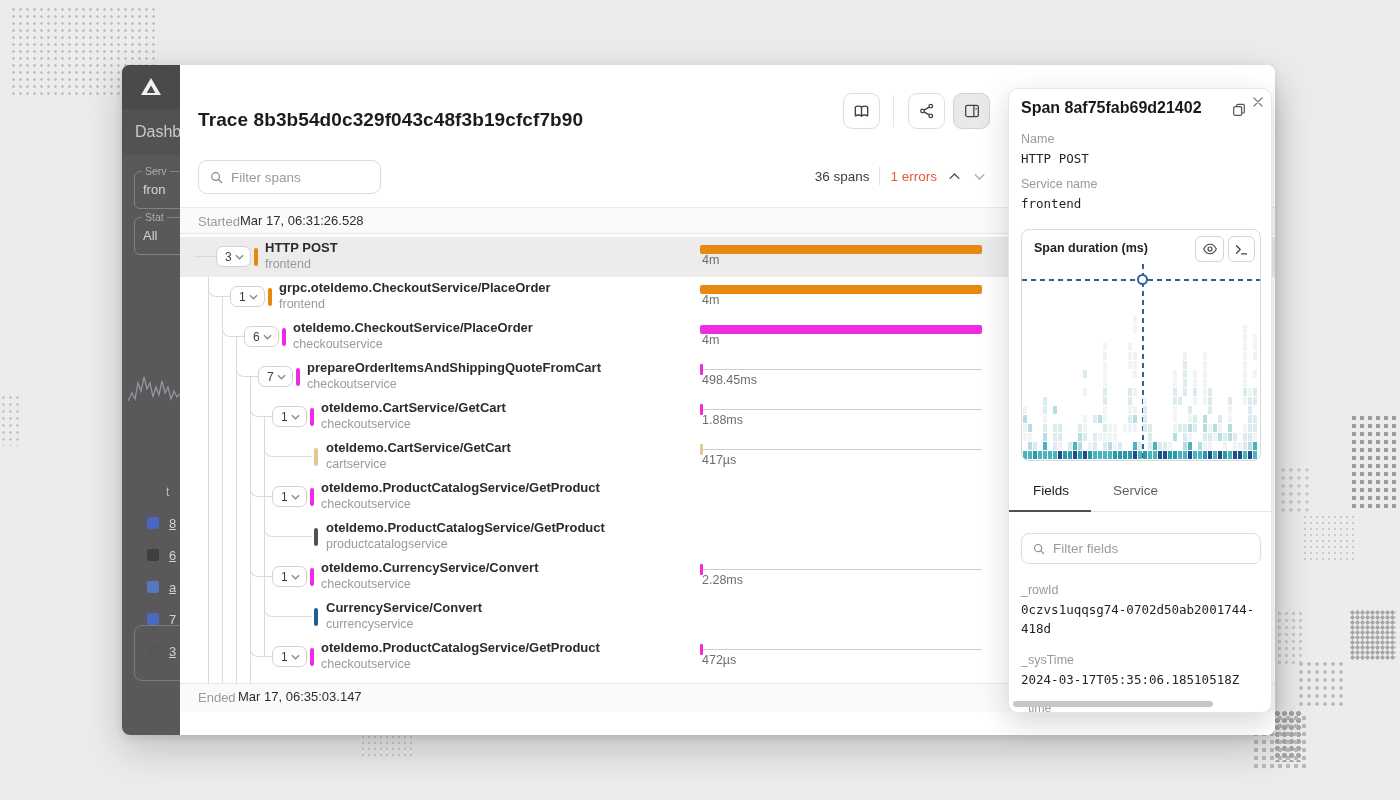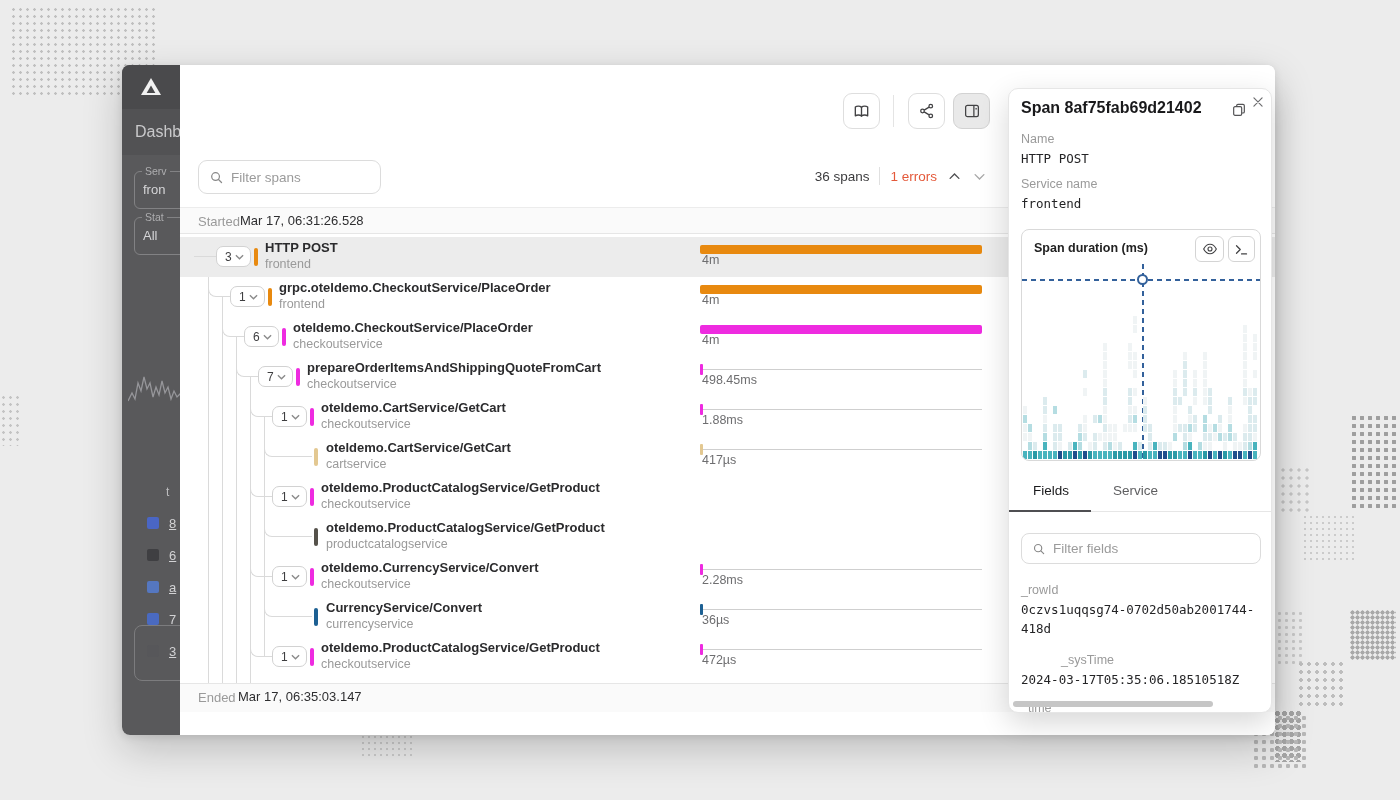--- a/index.html
+++ b/index.html
@@ -161,20 +161,21 @@
         </div>
         <div class="sb-row" style="top: 576px;">
           <span class="sb-sq" style="background:#57575a"></span>
     <span class="sb-link">3</span>
         </div>
       </div>
     <div class="sb-box"></div>
   </div>
 
   <div class="modal">
+    <div class="trace-title">Trace 8b3b54d0c329f043c48f3b19cfcf7b90</div>
 
     <button class="topbtn" style="left:663px">
       <svg width="19" height="19" viewBox="0 0 24 24" fill="none" stroke="#434345" stroke-width="1.7" stroke-linejoin="round" stroke-linecap="round">
         <path d="M12 6.5 C10 4.8 6.2 4.8 4.2 6.3 V17.5 C6.2 16 10 16 12 17.7 C14 16 17.8 16 19.8 17.5 V6.3 C17.8 4.8 14 4.8 12 6.5 Z"></path>
           <path d="M12 6.5 V17.7"></path>
       </svg>
     </button>
     <div class="topbtn-divider" style="left:713px"></div>
     <button class="topbtn" style="left:728px">
       <svg width="18" height="18" viewBox="0 0 24 24" fill="none" stroke="#434345" stroke-width="1.7">
@@ -352,25 +353,20 @@
             <div class="hair"></div>
             <div class="wtick" style="background:#ee2be0"></div>
             <div class="dur">2.28ms</div>
           </div>
         </div>
         <div class="srow">
           <div class="elbow" style="left:84px;top:-12px;width:48px;height:32px"></div>
           <div class="ctick" style="left:134px;background:#1d6093"></div>
           <div class="sname" style="left:146px">CurrencyService/Convert</div>
           <div class="ssvc" style="left:146px">currencyservice</div>
-          <div class="wf">
-            <div class="hair"></div>
-            <div class="wtick" style="background:#1d6093"></div>
-            <div class="dur">36µs</div>
-          </div>
         </div>
         <div class="srow">
           <div class="elbow" style="left:70px;top:4px;width:22px;height:16px"></div>
           <div class="badge" style="left:92px">
             <span>1</span>
             <svg width="9" height="6" viewBox="0 0 10 6" fill="none" stroke="#8a8a8a" stroke-width="1.5">
               <path d="M1 1 L5 5 L9 1"></path>
             </svg>
           </div>
           <div class="ctick" style="left:130px;background:#ee2be0"></div>
@@ -664,18 +660,18 @@
     <svg width="14" height="14" viewBox="0 0 24 24" fill="none" stroke="#8a8a8a" stroke-width="2" stroke-linecap="round">
       <circle cx="10.5" cy="10.5" r="6.2"></circle>
         <path d="M15.2 15.2 L20 20"></path>
     </svg>
     <span class="ph">Filter fields</span>
   </div>
 
   <div id="fields-list">
       <span class="flabel" style="top: 494px;">_rowId</span>
       <span class="fvalue" style="top: 511px;">0czvs1uqqsg74-0702d50ab2001744-418d</span>
-      <span class="flabel" style="top: 564px; margin-left: 40px;">_sysTime</span>
+      <span class="flabel" style="top: 564px;">_sysTime</span>
       <span class="fvalue" style="top: 581px;">2024-03-17T05:35:06.18510518Z</span>
       <span class="flabel" style="top: 612px;">_time</span>
     </div>
   <div class="hscroll"></div>
 </div>
 
 </body></html>

